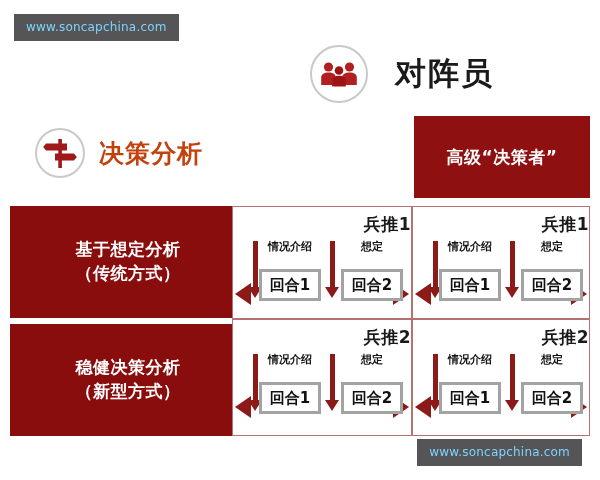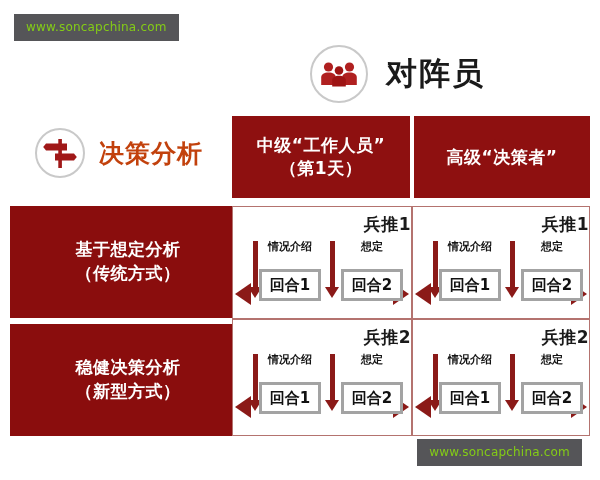--- a/index.html
+++ b/index.html
@@ -12,38 +12,38 @@
     background: #ffffff;
     font-family: "DejaVu Sans", "Liberation Sans", sans-serif;
     position: relative;
     overflow: hidden;
   }
 
   
   .watermark {
     position: absolute;
     background: #555558;
-    color: #84cc16;
+    color: #7dd3fc;
     font-size: 12px;
     letter-spacing: 0.2px;
     padding: 6px 12px 7px 12px;
     white-space: nowrap;
     font-family: "DejaVu Sans", "Liberation Sans", sans-serif;
   }
   .watermark.top-left { left: 14px; top: 14px; }
   .watermark.bottom-right { right: 18px; bottom: 14px; }
 
   
   .top-title {
     position: absolute;
     left: 310px;
     top: 45px;
     display: flex;
     align-items: center;
-    gap: 18px;
+    gap: 27px;
   }
   .circle-icon {
     width: 58px;
     height: 58px;
     border-radius: 50%;
     border: 2px solid #c9c9c9;
     display: flex;
     align-items: center;
     justify-content: center;
     background: #ffffff;
@@ -264,24 +264,20 @@
     <div class="circle-icon">
       <svg width="34" height="34" viewBox="0 0 34 34" aria-hidden="true">
         <rect x="15.3" y="3" width="3.6" height="29" fill="#a01818"></rect>
         <path d="M3 7.5 L24 7.5 L24 14.5 L3 14.5 L0.2 11 Z" fill="#a01818"></path>
         <path d="M31 17.5 L12 17.5 L12 24.5 L31 24.5 L33.8 21 Z" fill="#a01818"></path>
       </svg>
     </div>
     <div class="title-text">决策分析</div>
   </div>
 
-  <div class="col-head c1">
-    <div>中级“工作人员”</div>
-    <div>（第1天）</div>
-  </div>
   <div class="col-head c2">
     <div>高级“决策者”</div>
   </div>
 
   <div class="row-head r1">
     <div>基于想定分析</div>
     <div>（传统方式）</div>
   </div>
   <div class="row-head r2">
     <div>稳健决策分析</div>

